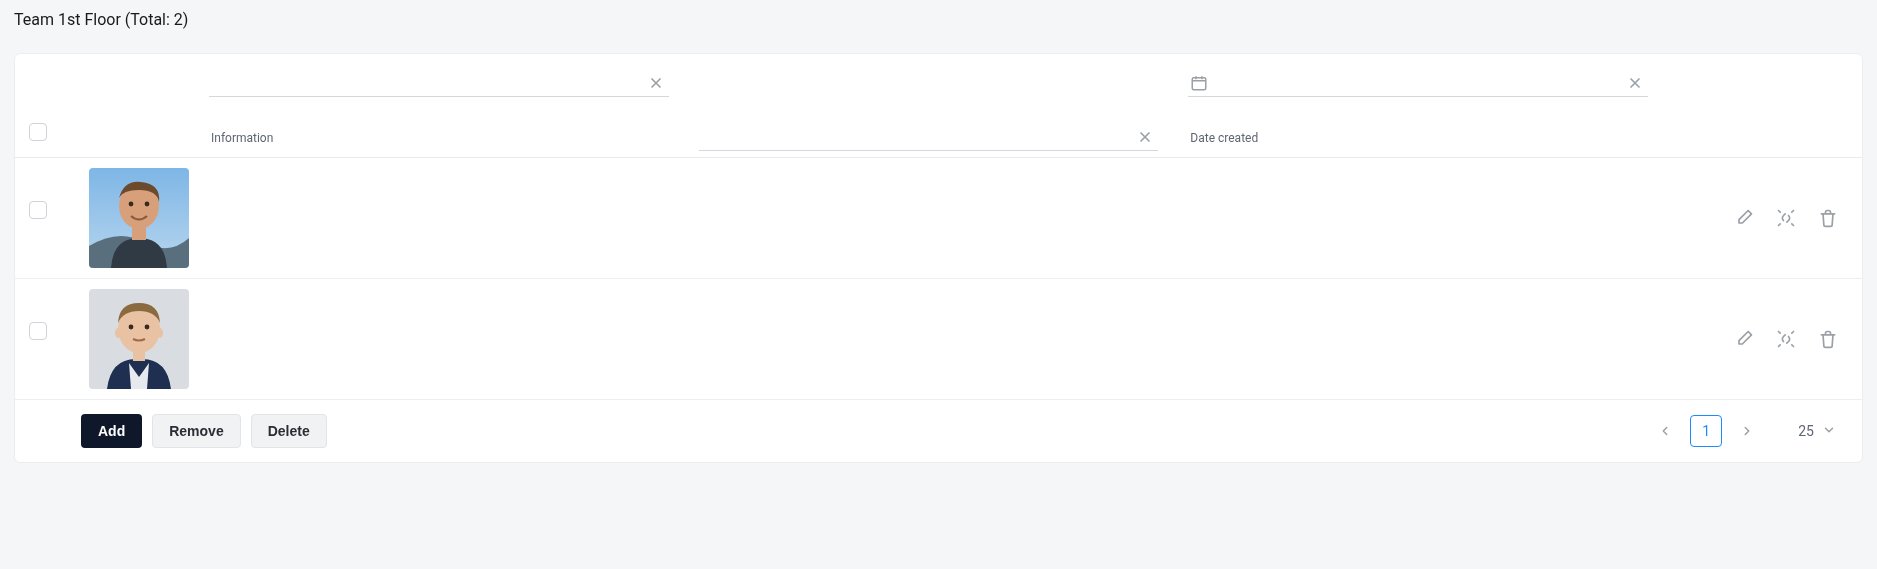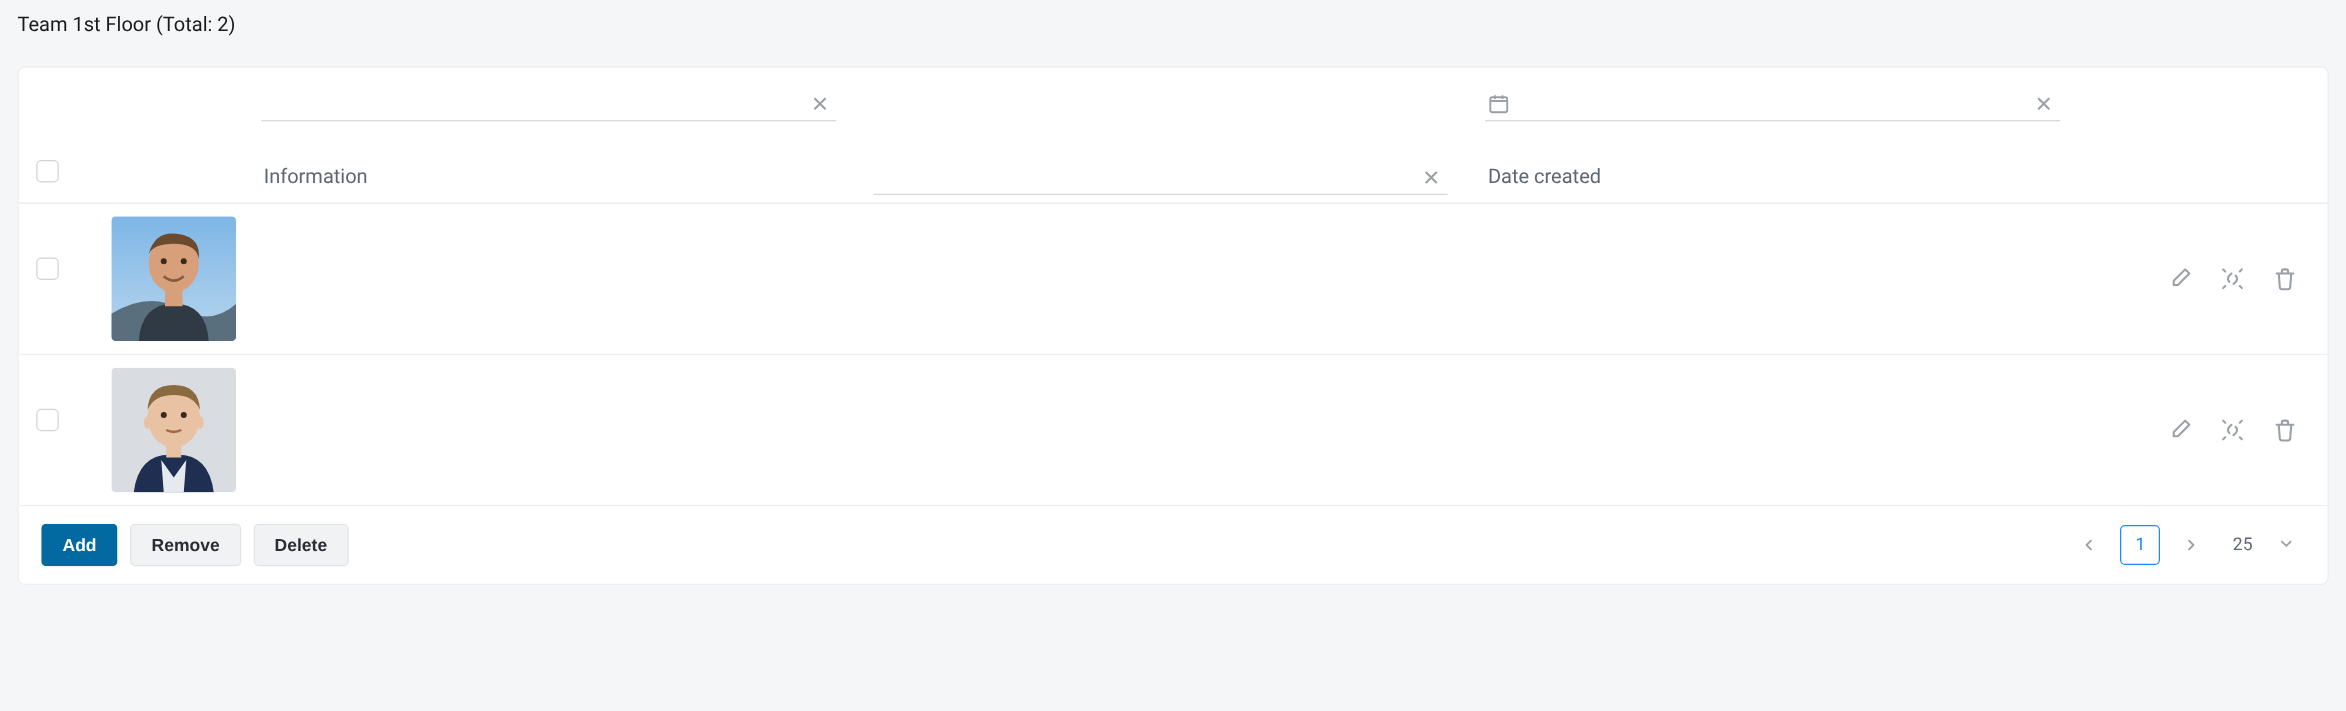--- a/index.html
+++ b/index.html
@@ -88,21 +88,21 @@
   }
   .cal-icon {
     position: absolute;
     left: 2px;
     top: 50%;
     transform: translateY(-50%);
     width: 18px; height: 18px;
     color: #9aa0a6;
   }
   .col-label {
-    font-size: 16px;
+    font-size: 12px;
     color: #5f6673;
     padding: 6px 0 12px 2px;
     margin-top: 28px;
   }
   .checkbox {
     width: 18px; height: 18px;
     border: 1.5px solid #d0d3d9;
     border-radius: 4px;
     background: #fff;
     cursor: pointer;
@@ -149,22 +149,23 @@
   }
   .btn {
     padding: 8px 16px;
     border-radius: 4px;
     font-size: 14px;
     font-weight: 600;
     cursor: pointer;
     border: 1px solid transparent;
   }
   .btn-primary {
-    background: #0369a1;
+    background: #0f172a;
     color: #fff;
+    margin-left: 48px;
   }
   .btn-secondary {
     background: #f1f2f4;
     color: #2a2d34;
     border-color: #e2e4e8;
     text-align: center;
   }
   .pagination {
     display: flex;
     align-items: center;
@@ -181,21 +182,22 @@
     display: flex; align-items: center; justify-content: center;
     border: 1px solid #1a8cff;
     border-radius: 4px;
     color: #1a8cff;
     font-size: 14px;
     cursor: pointer;
   }
   .page-size {
     display: flex;
     align-items: flex-start;
-    gap: 20px;
+    gap: 8px;
+    margin-left: 18px;
     color: #5f6673;
     cursor: pointer;
     padding: 4px 8px;
   }
   .chev {
     width: 14px; height: 14px;
     color: #9aa0a6;
   }
 </style>
 </head>

